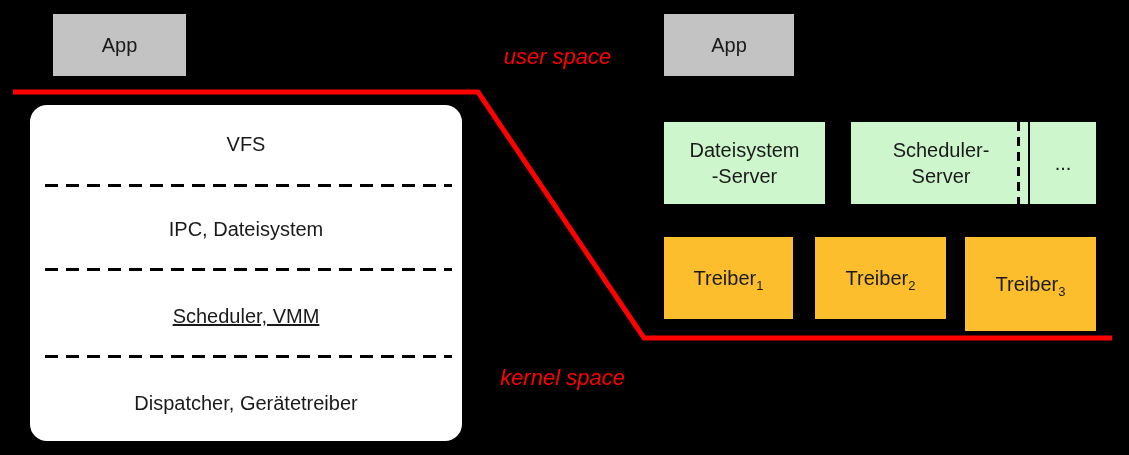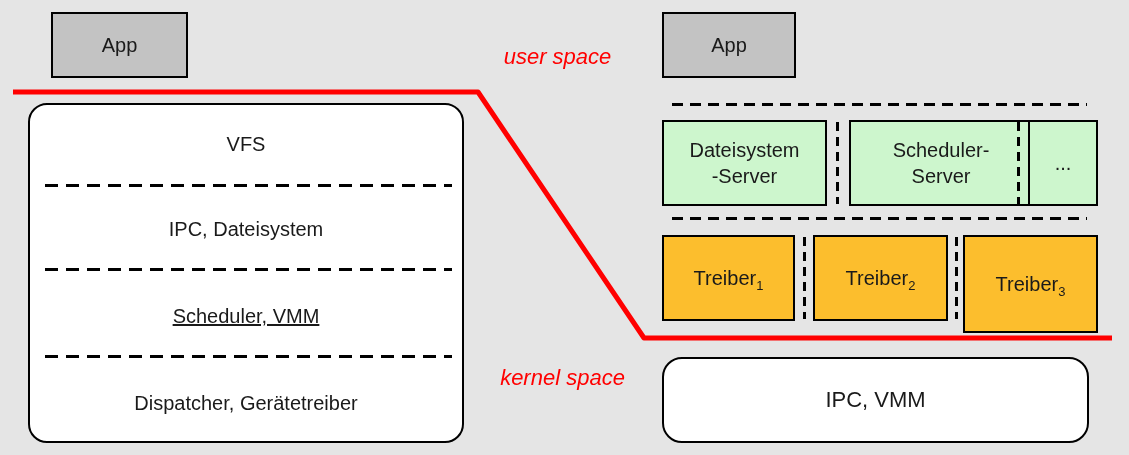--- a/index.html
+++ b/index.html
@@ -5,21 +5,21 @@
   html, body {
     margin: 0;
     padding: 0;
     background: #ffffff;
     font-family: "Liberation Sans", sans-serif;
   }
   .canvas {
     position: relative;
     width: 1129px;
     height: 455px;
-    background: #e5e5e5;
+    background: #000000;
     overflow: hidden;
   }
   .abs { position: absolute; box-sizing: border-box; }
 
   
   svg.boundary { position: absolute; left: 0; top: 0; width: 1129px; height: 455px; pointer-events: none; }
   svg.boundary polyline { fill: none; stroke: var(--color-red, #ff0000); stroke-width: 5; stroke-linejoin: round; stroke-linecap: butt; }
 
   
   .box {
@@ -132,17 +132,14 @@
   </div>
   <div class="abs vdash" style="left:803px; top:237px; height:82px;"></div>
   <div class="abs box driver-box" style="left:813px; top:235px; width:135px; height:86px;">
     <span><span>Treiber</span><sub>2</sub></span>
   </div>
   <div class="abs vdash" style="left:955px; top:237px; height:82px;"></div>
   <div class="abs box driver-box" style="left:963px; top:235px; width:135px; height:98px;">
     <span><span>Treiber</span><sub>3</sub></span>
   </div>
 
-  <div class="abs round-rect kernel-rect" style="left:662px; top:357px; width:427px; height:86px;">
-    <span>IPC, VMM</span>
-  </div>
 
 </div>
 
 </body></html>

